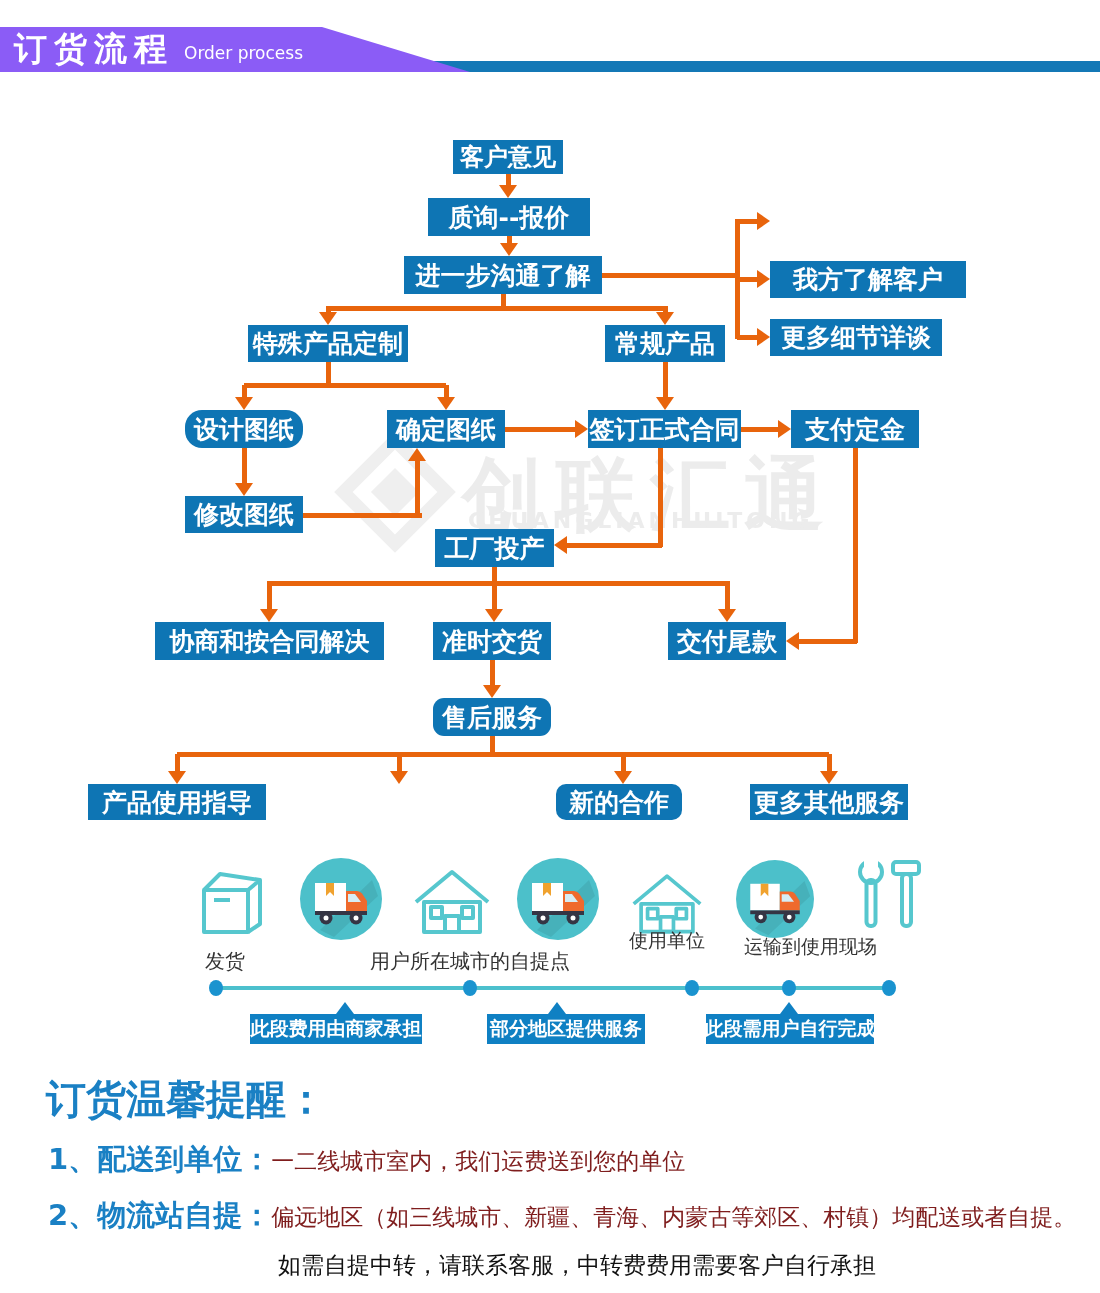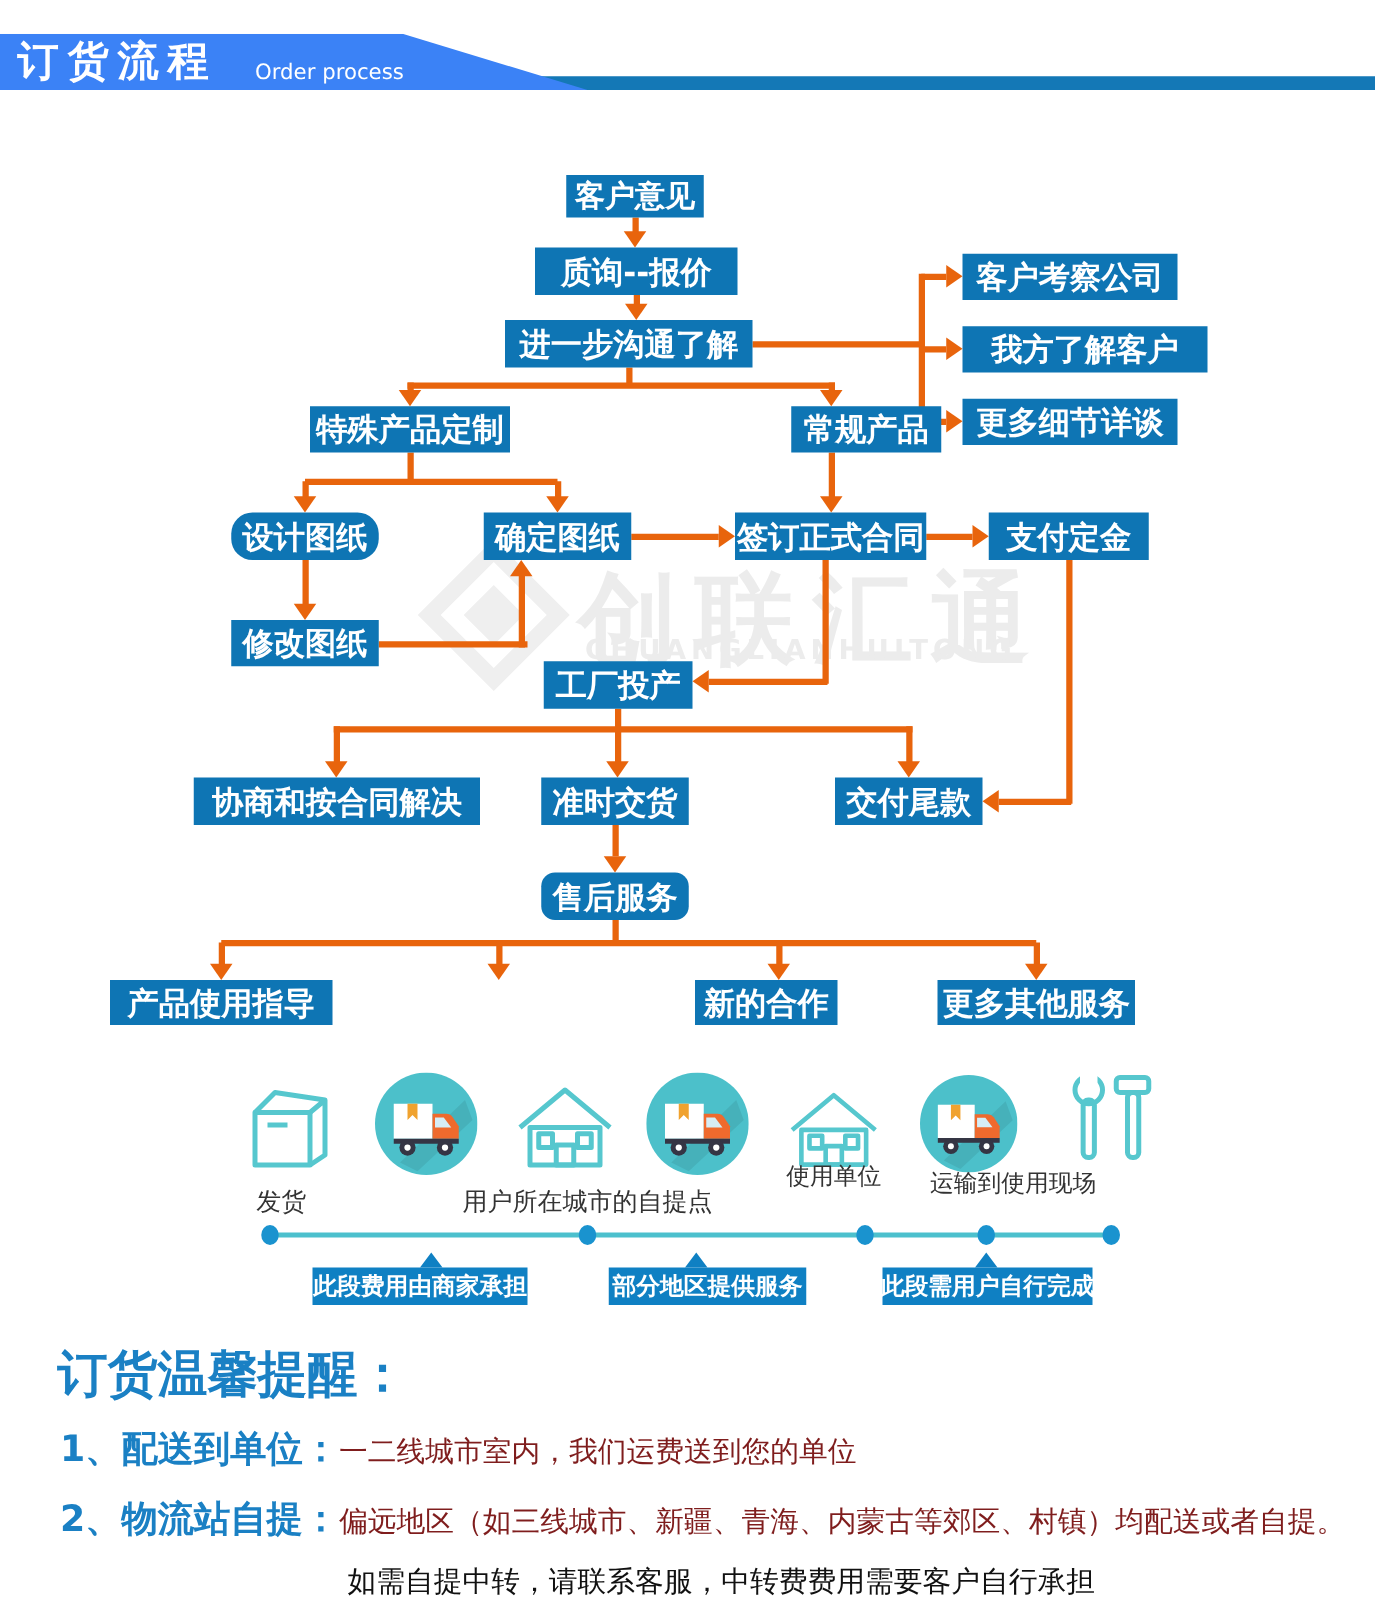--- a/index.html
+++ b/index.html
@@ -1,21 +1,21 @@
 <!DOCTYPE html>
 <html><head>
 <meta charset="utf-8">
 <style>
   html,body{margin:0;padding:0;background:#fff;}
   #stage{position:relative;width:1100px;height:1293px;background:#fff;overflow:hidden;
          font-family:"DejaVu Sans","Liberation Sans",sans-serif;}
   
   .banner-bar{position:absolute;left:0;top:61px;width:1100px;height:11px;background:#1478b6;}
-  .banner-block{position:absolute;left:0;top:27px;width:470px;height:45px;background:#3b82f6;
-    clip-path:polygon(0 0,322px 0,470px 100%,0 100%);display:flex;align-items:center;gap:20px;}
+  .banner-block{position:absolute;left:0;top:27px;width:470px;height:45px;background:#8b5cf6;
+    clip-path:polygon(0 0,322px 0,470px 100%,0 100%);display:flex;}
   .banner-title{color:#fff;font-size:33px;font-weight:bold;letter-spacing:7px;margin-left:14px;white-space:nowrap;}
   .banner-sub{color:#fff;font-size:17px;margin-left:10px;margin-top:16px;white-space:nowrap;}
   
   .wm{position:absolute;z-index:0;}
   .wm-cn{left:462px;top:442px;font-size:80px;font-weight:bold;color:#ececec;letter-spacing:14px;white-space:nowrap;}
   .wm-en{left:468px;top:508px;font-size:22px;font-weight:bold;color:#ececec;letter-spacing:4px;white-space:nowrap;}
   .wm-d1{left:352px;top:449px;width:60px;height:60px;border:13px solid #efefef;transform:rotate(45deg);}
   .wm-d2{left:378px;top:475px;width:34px;height:34px;background:#efefef;transform:rotate(45deg);}
   
   .fb{position:absolute;z-index:2;background:#0e75b4;color:#fff;font-size:25px;font-weight:bold;
@@ -119,37 +119,36 @@
       <div class="ah ah-d" style="left: 390px; top: 771px;"></div>
       <div class="cl" style="left: 620.5px; top: 754px; width: 5px; height: 20px;"></div>
       <div class="ah ah-d" style="left: 614px; top: 771px;"></div>
       <div class="cl" style="left: 826.5px; top: 754px; width: 5px; height: 20px;"></div>
       <div class="ah ah-d" style="left: 820px; top: 771px;"></div>
     </div>
 
   <div class="fb" style="left:453px;top:140px;width:110px;height:34px;font-size:24px;">客户意见</div>
   <div class="fb" style="left:428px;top:198px;width:162px;height:38px;">质询--报价</div>
   <div class="fb" style="left:404px;top:256px;width:198px;height:38px;">进一步沟通了解</div>
-  <div class="fb" style="left:770px;top:203px;width:172px;height:37px;">客户考察公司</div>
   <div class="fb" style="left:770px;top:261px;width:196px;height:37px;">我方了解客户</div>
   <div class="fb" style="left:770px;top:319px;width:172px;height:37px;">更多细节详谈</div>
   <div class="fb" style="left:248px;top:325px;width:160px;height:37px;">特殊产品定制</div>
-  <div class="fb" style="left:605px;top:325px;width:120px;height:37px;margin-left:28px;">常规产品</div>
+  <div class="fb" style="left:605px;top:325px;width:120px;height:37px;">常规产品</div>
   <div class="fb" style="left:185px;top:410px;width:118px;height:38px;border-radius:17px;">设计图纸</div>
   <div class="fb" style="left:387px;top:410px;width:118px;height:38px;">确定图纸</div>
   <div class="fb" style="left:588px;top:410px;width:153px;height:38px;">签订正式合同</div>
   <div class="fb" style="left:791px;top:410px;width:128px;height:38px;">支付定金</div>
   <div class="fb" style="left:185px;top:496px;width:118px;height:37px;">修改图纸</div>
   <div class="fb" style="left:435px;top:529px;width:119px;height:38px;">工厂投产</div>
   <div class="fb" style="left:155px;top:622px;width:229px;height:38px;">协商和按合同解决</div>
   <div class="fb" style="left:433px;top:622px;width:118px;height:38px;">准时交货</div>
   <div class="fb" style="left:668px;top:622px;width:118px;height:38px;">交付尾款</div>
   <div class="fb" style="left:433px;top:698px;width:118px;height:38px;border-radius:11px;">售后服务</div>
   <div class="fb" style="left:88px;top:784px;width:178px;height:36px;">产品使用指导</div>
-  <div class="fb" style="left:556px;top:784px;width:114px;height:36px;">新的合作</div>
+  <div class="fb" style="left:556px;top:784px;width:126px;height:36px;border-radius:10px;">新的合作</div>
   <div class="fb" style="left:750px;top:784px;width:158px;height:36px;">更多其他服务</div>
 
   <svg class="licon" style="left:198px;top:860px;" width="68" height="76" viewBox="0 0 68 76">
     <g fill="none" stroke="#56c7ce" stroke-width="4" stroke-linejoin="round">
       <rect x="6" y="30" width="44" height="42"></rect>
       <path d="M6 30 L22 14 L62 20 L62 64 L50 72 M50 30 L62 20"></path>
       <path d="M16 40 L32 40"></path>
     </g>
   </svg>
 

